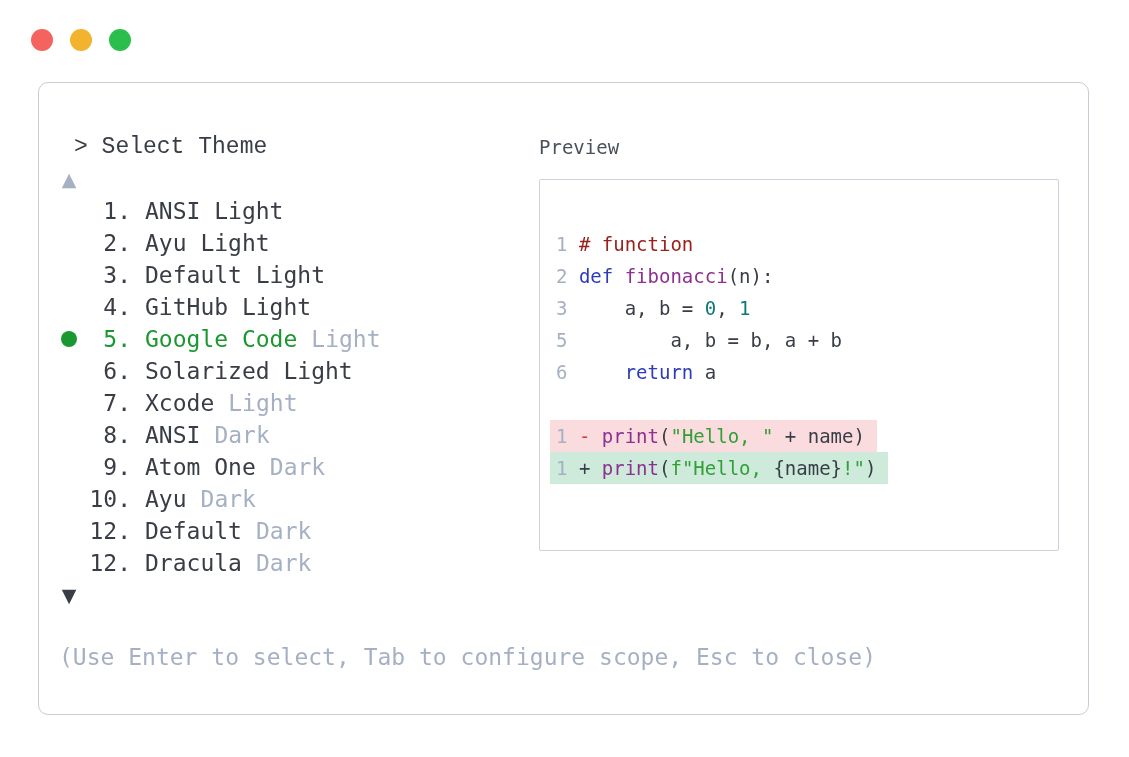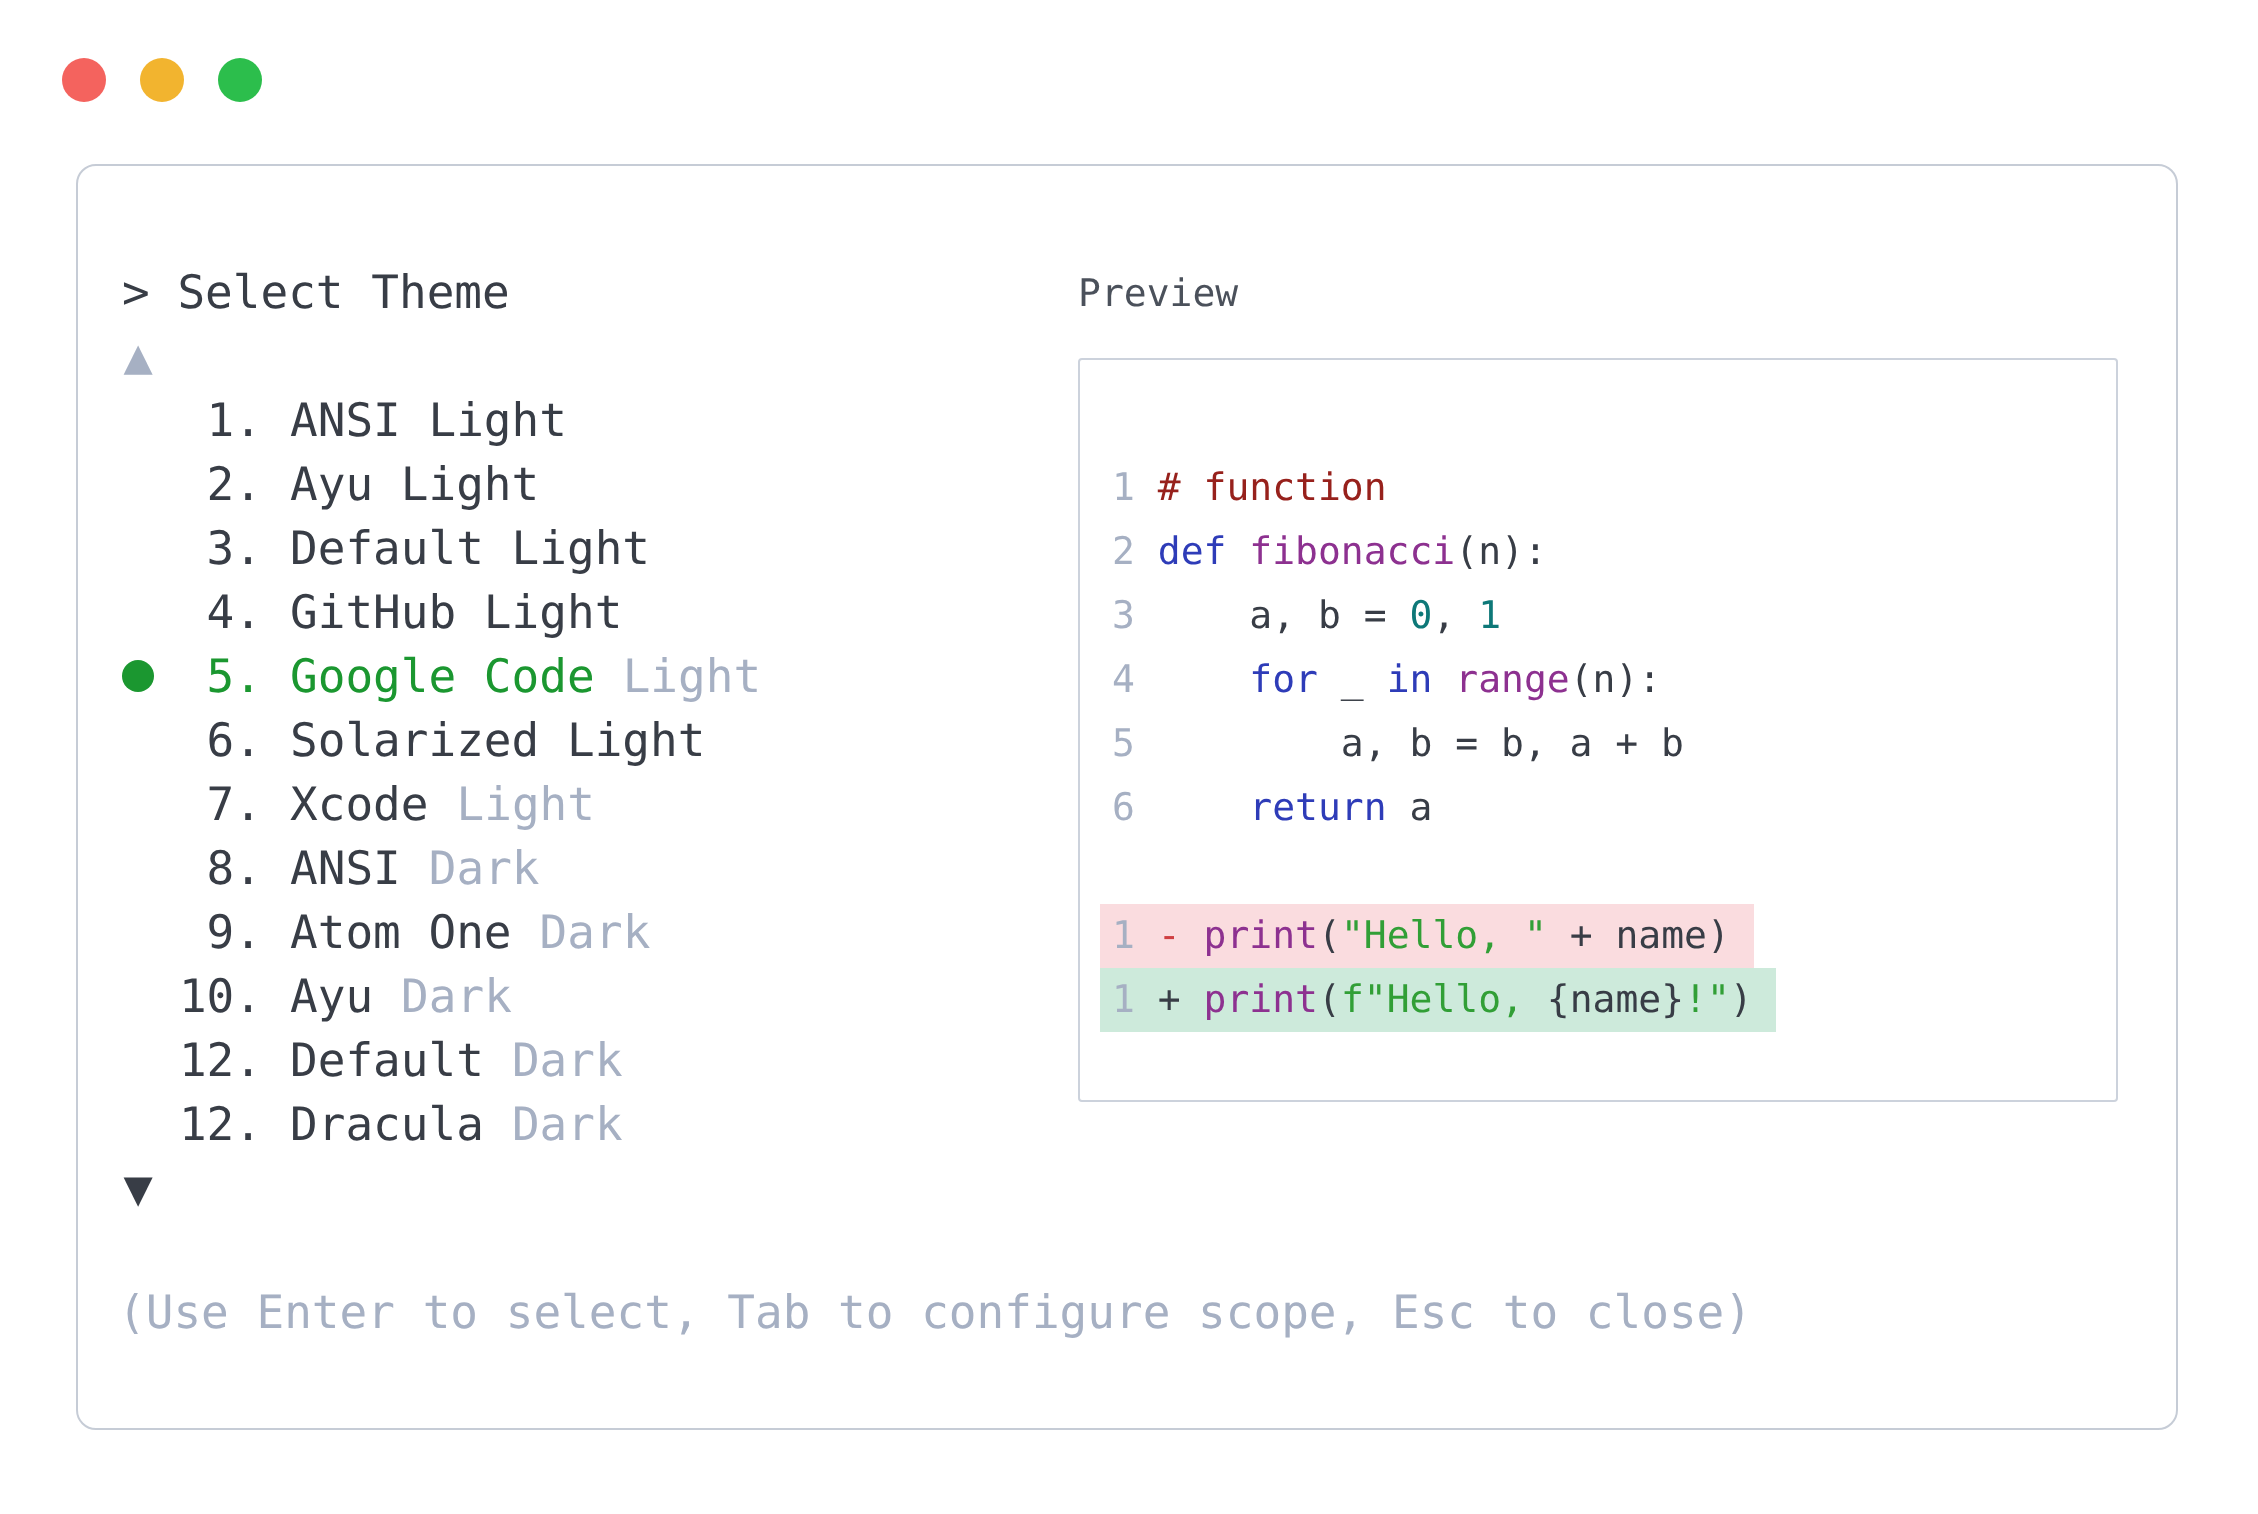--- a/index.html
+++ b/index.html
@@ -19,21 +19,21 @@
   
   .dialog{
     position:absolute;left:38px;top:82px;width:1051px;height:633px;
     border:1.5px solid var(--panel-border);border-radius:10px;background:#ffffff;
     box-sizing:border-box;
   }
 
   
   .left-col{position:absolute;left:20px;top:48px;width:470px;font-size:23px;}
   .row{height:32px;display:flex;align-items:center;white-space:pre;}
-  .prompt{color:var(--text);margin-left:2px;}
+  .prompt{color:var(--text);margin-left:15px;font-family:Liberation Mono, monospace;}
   .marker{display:inline-block;width:20px;text-align:center;flex:0 0 20px;}
   .arrow{font-size:19px;line-height:32px;font-family:"DejaVu Sans",sans-serif;}
   .arrow-up{color:var(--muted);}
   .arrow-down{color:var(--text);}
   .bullet{display:inline-block;width:16px;height:16px;border-radius:50%;background:var(--accent-green);}
   .num{display:inline-block;width:52px;text-align:right;color:var(--text);flex:0 0 52px;}
   .name{color:var(--text);margin-left:14px;}
   .suffix{color:var(--muted);margin-left:14px;}
   .is-selected .num,.is-selected .name{color:var(--accent-green);}
   .help{margin-top:30px;color:var(--muted);}
@@ -99,21 +99,20 @@
       <span>(Use Enter to select, Tab to configure scope, Esc to close)</span>
     </div>
   </div>
 
   <div class="right-col">
     <div class="preview-title">Preview</div>
     <div class="preview-box" id="code-box">
         <div class="code-line"><span class="lnum">1 </span><span class="seg-comment"># function</span></div>
         <div class="code-line"><span class="lnum">2 </span><span class="seg-keyword">def</span><span class="seg-plain"> </span><span class="seg-function">fibonacci</span><span class="seg-plain">(n):</span></div>
         <div class="code-line"><span class="lnum">3 </span><span class="seg-plain">    a, b = </span><span class="seg-number">0</span><span class="seg-plain">, </span><span class="seg-number">1</span></div>
-        <div class="code-line"><span class="lnum">4 </span><span class="seg-plain">    </span><span class="seg-keyword">for</span><span class="seg-plain"> _ </span><span class="seg-keyword">in</span><span class="seg-plain"> </span><span class="seg-function">range</span><span class="seg-plain">(n):</span></div>
         <div class="code-line"><span class="lnum">5 </span><span class="seg-plain">        a, b = b, a + b</span></div>
         <div class="code-line"><span class="lnum">6 </span><span class="seg-plain">    </span><span class="seg-keyword">return</span><span class="seg-plain"> a</span></div>
         <div class="code-line"></div>
         <div class="code-line"><span class="diff-band band-removed"><span class="lnum">1 </span><span class="sign-removed">- </span><span class="seg-function">print</span><span class="seg-plain">(</span><span class="seg-string">"Hello, "</span><span class="seg-plain"> + name)</span></span></div>
         <div class="code-line"><span class="diff-band band-added"><span class="lnum">1 </span><span class="sign-added">+ </span><span class="seg-function">print</span><span class="seg-plain">(</span><span class="seg-string">f"Hello, </span><span class="seg-plain">{name}</span><span class="seg-string">!"</span><span class="seg-plain">)</span></span></div>
       </div>
   </div>
 
 </div>
 

